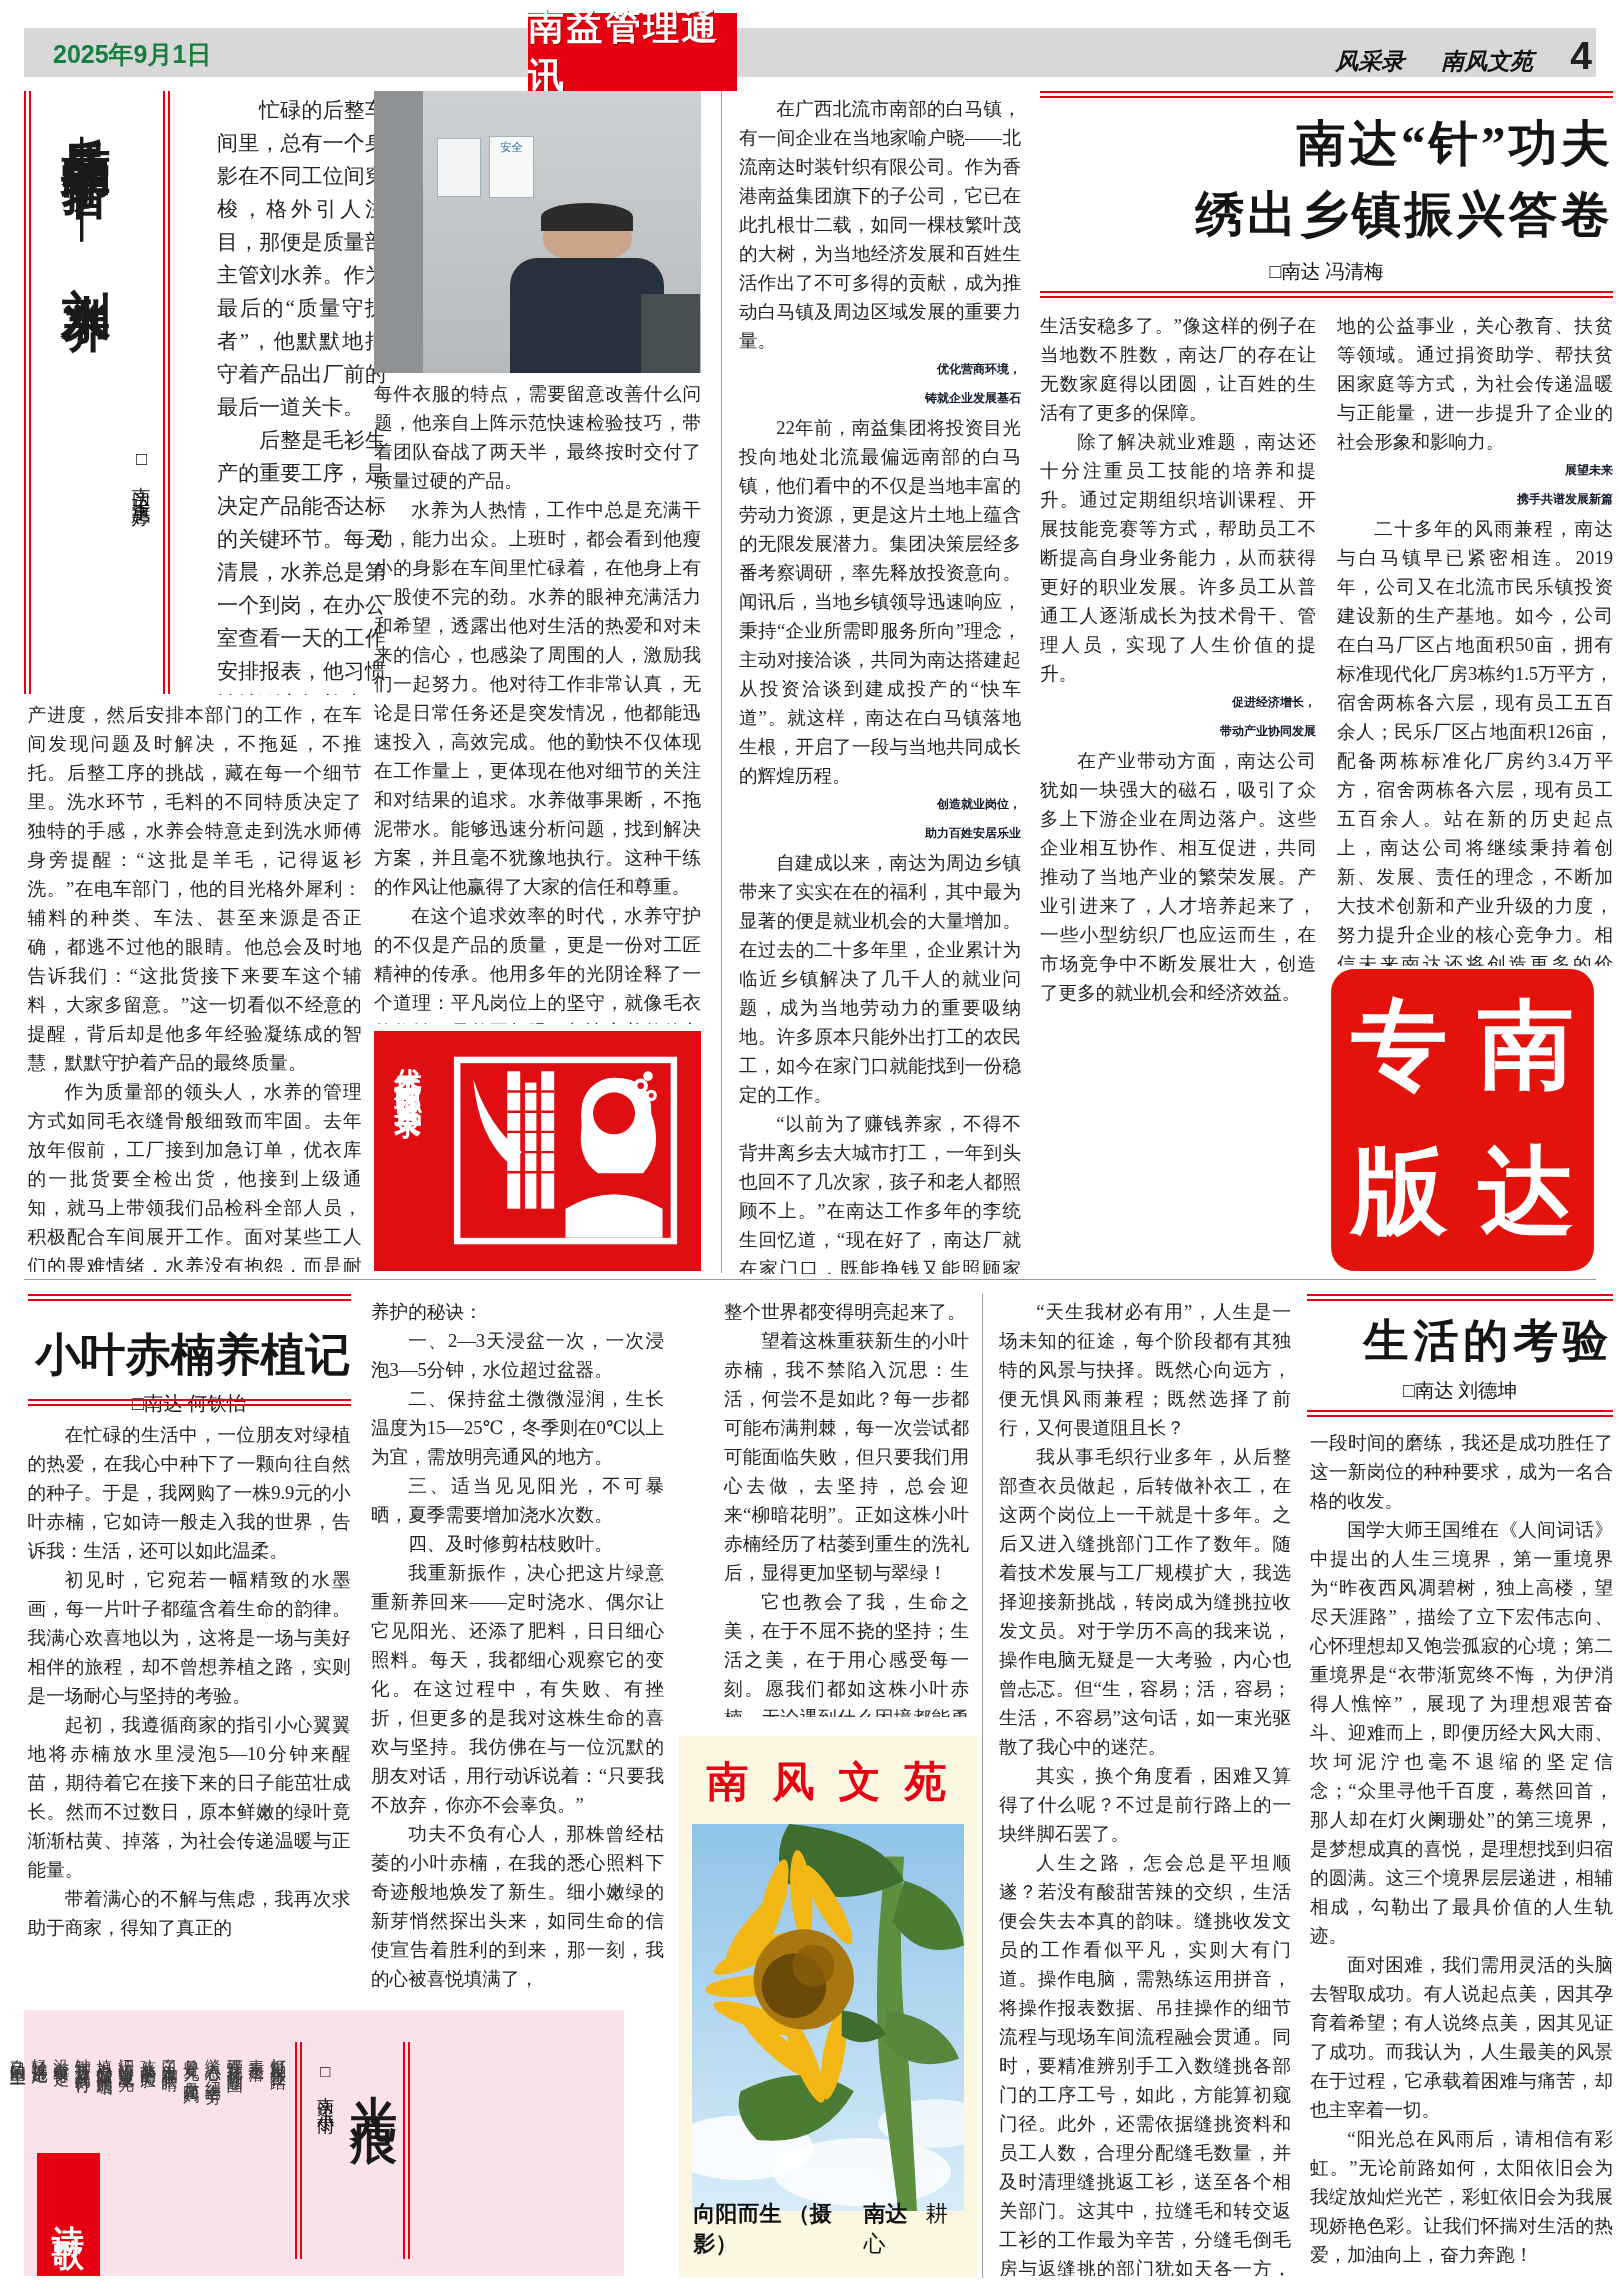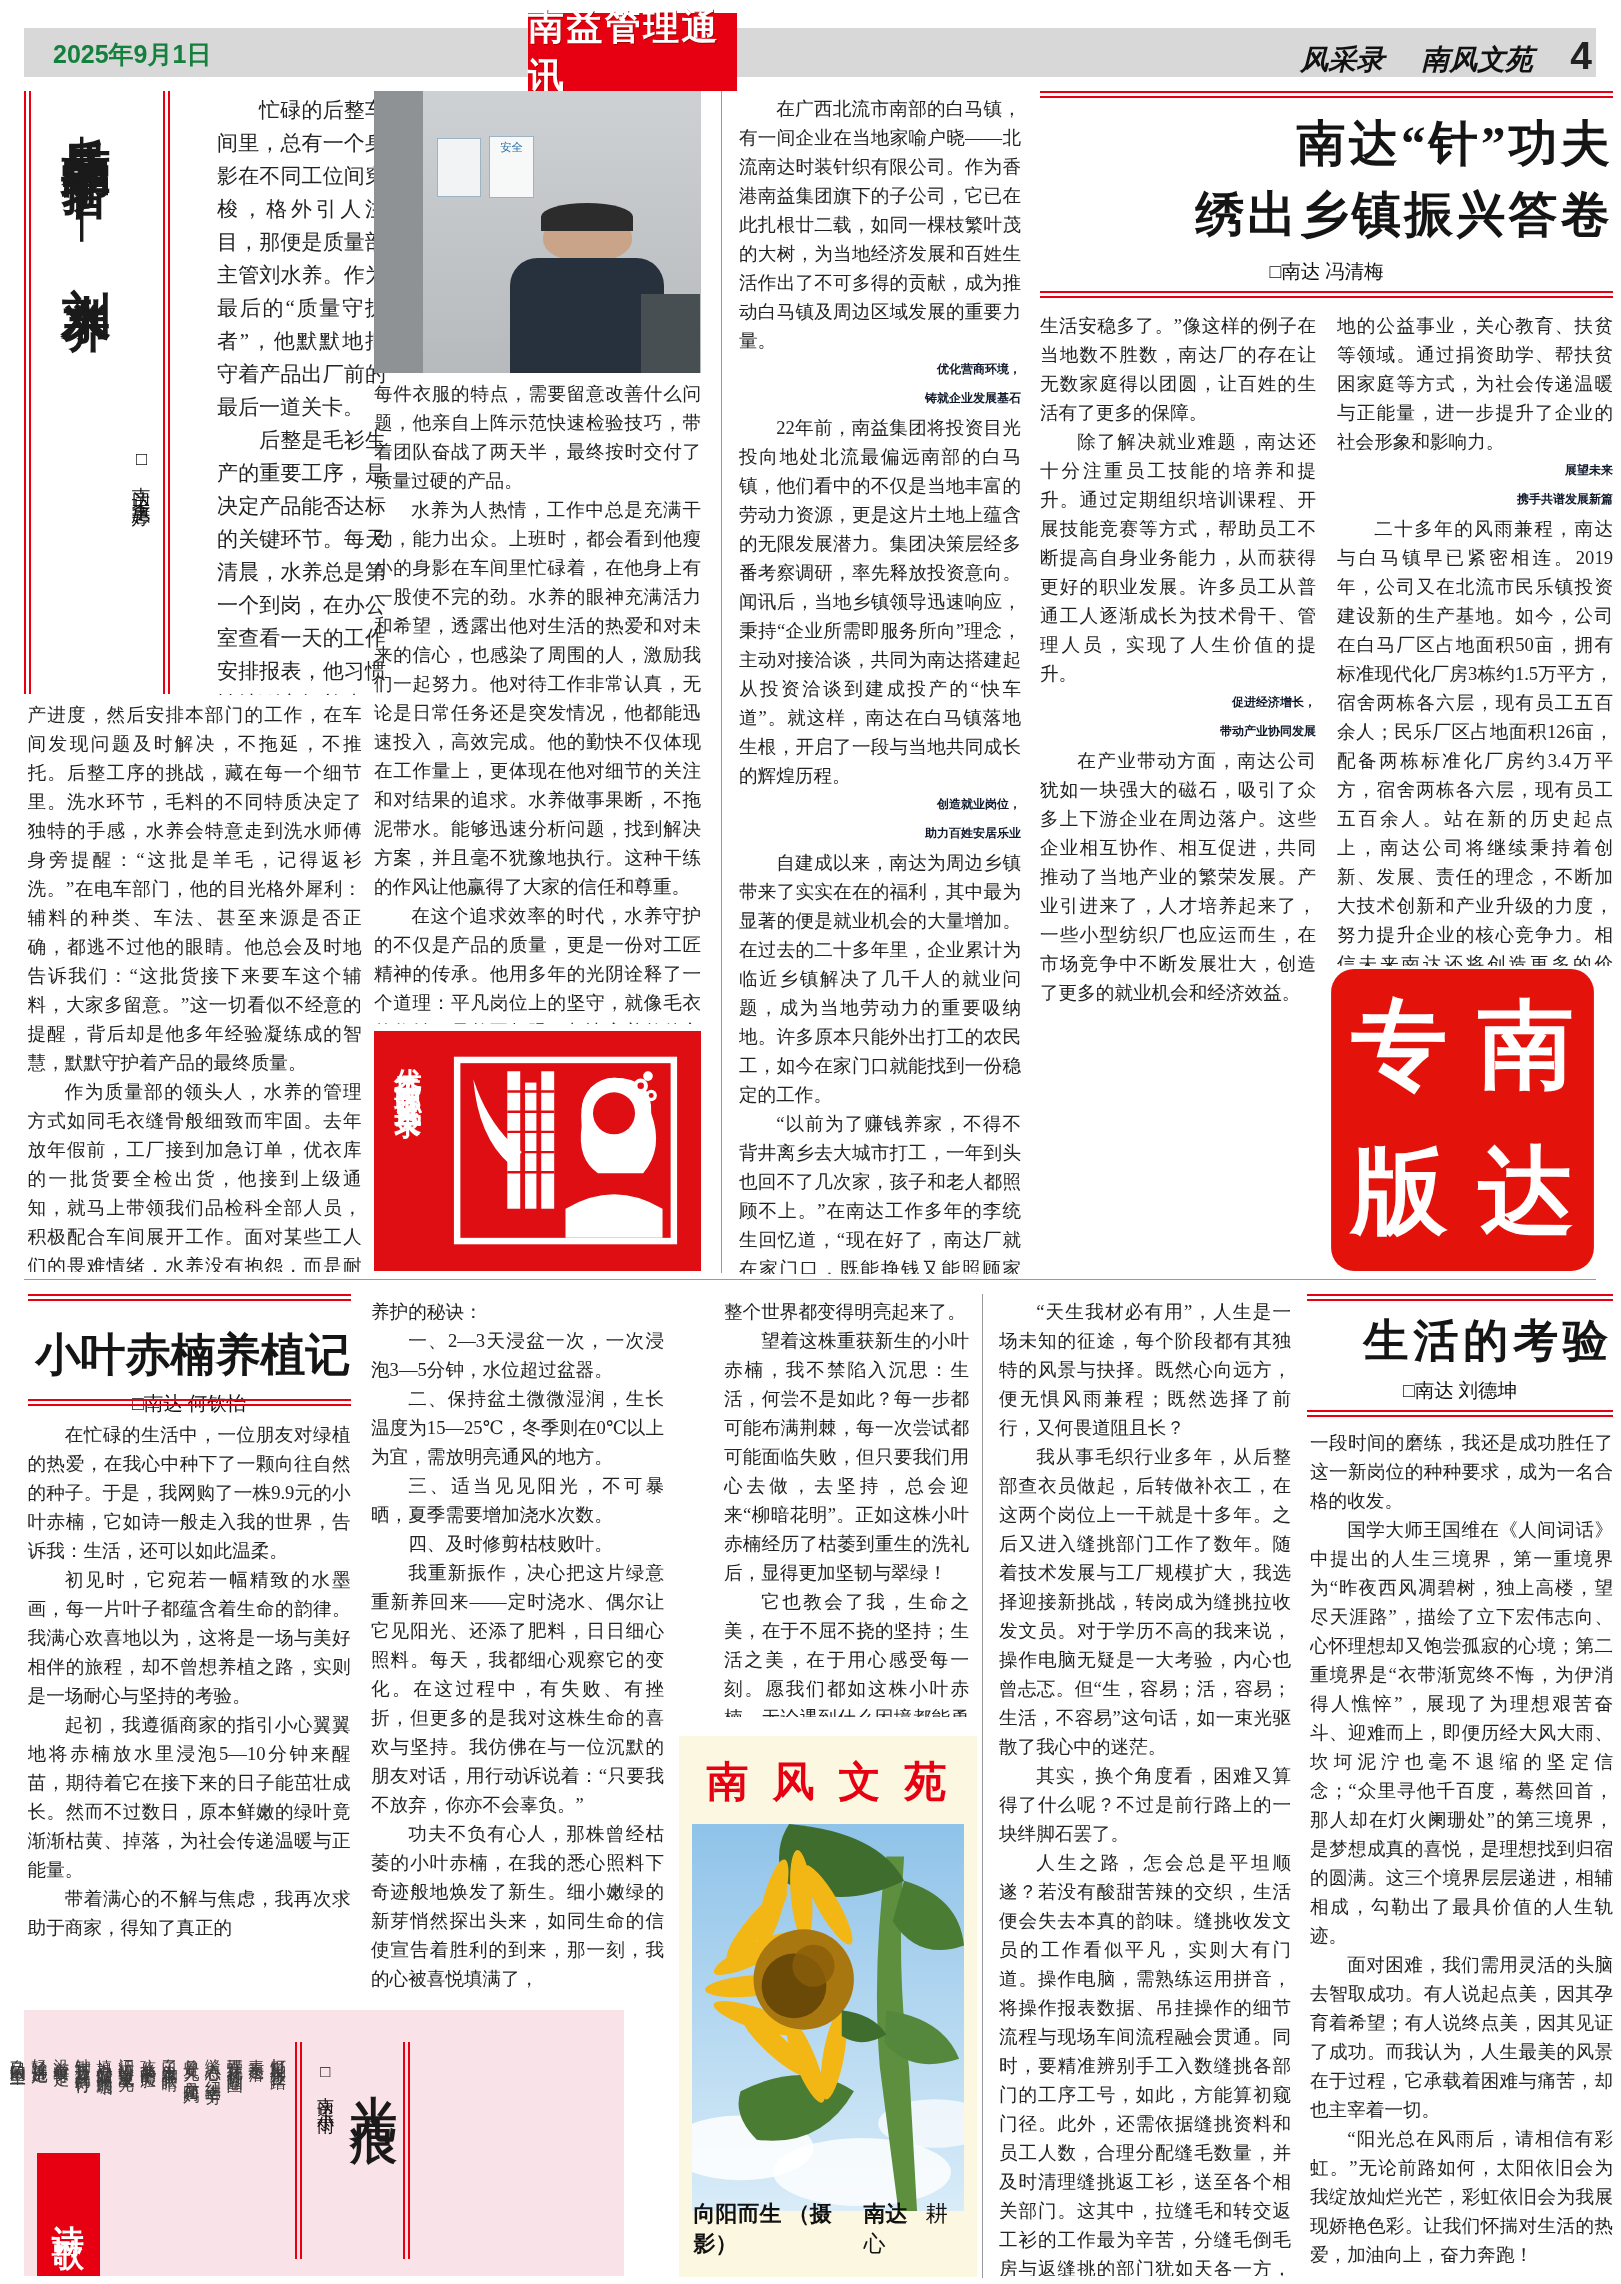--- a/index.html
+++ b/index.html
@@ -6,21 +6,21 @@
   .page{position:relative;width:1621px;height:2284px;background:#ffffff;overflow:hidden;
         font-family:"Liberation Serif","DejaVu Serif",serif;color:#222;}
   .abs{position:absolute;}
   
   .hdr-band{background:#d8d8d8;}
   .masthead{background:#e60012;display:flex;align-items:center;justify-content:center;}
   .masthead span{color:#fff;font-weight:bold;font-size:36px;letter-spacing:2.4px;
                  text-shadow:0.8px 0.8px 0 #a00;font-family:"Liberation Serif",serif;}
   .hdr-date{font-family:"Liberation Sans",sans-serif;font-weight:bold;font-size:25px;color:#15803d;}
   .hdr-right{display:flex;align-items:baseline;gap:37px;font-style:italic;}
-  .hdr-sec{font-size:28px;font-weight:bold;color:#111;font-family:"Liberation Serif",serif;}
+  .hdr-sec{font-size:23px;font-weight:bold;color:#111;font-family:"Liberation Serif",serif;}
   .hdr-page{font-size:39px;font-weight:bold;font-style:normal;font-family:"Liberation Sans",sans-serif;}
   
   .rule-h{height:3.2px;border-top:2.4px solid #e60012;border-bottom:2.4px solid #e60012;}
   .rule-v{width:3.2px;border-left:2.4px solid #e60012;border-right:2.4px solid #e60012;}
   .thin-div{background:#9a9a9a;}
   
   .col{overflow:hidden;text-align:justify;color:#232323;}
   .col p{margin:0;}
   .ind{text-indent:2em;}
   .f23{font-size:18.6px;line-height:29px;}

